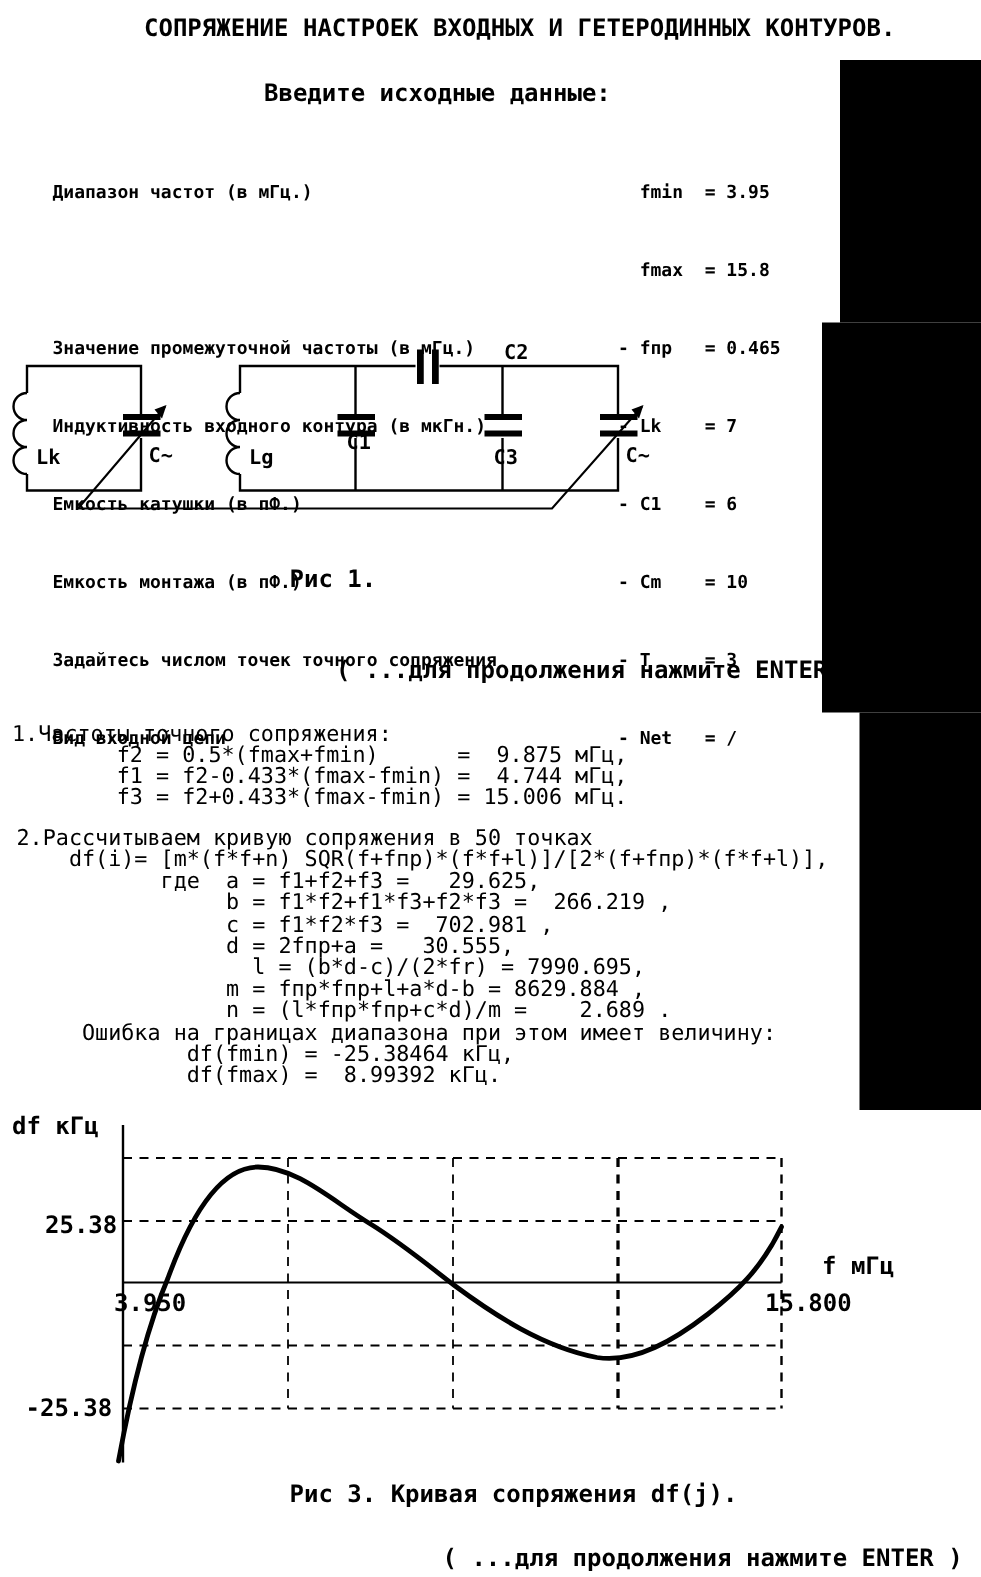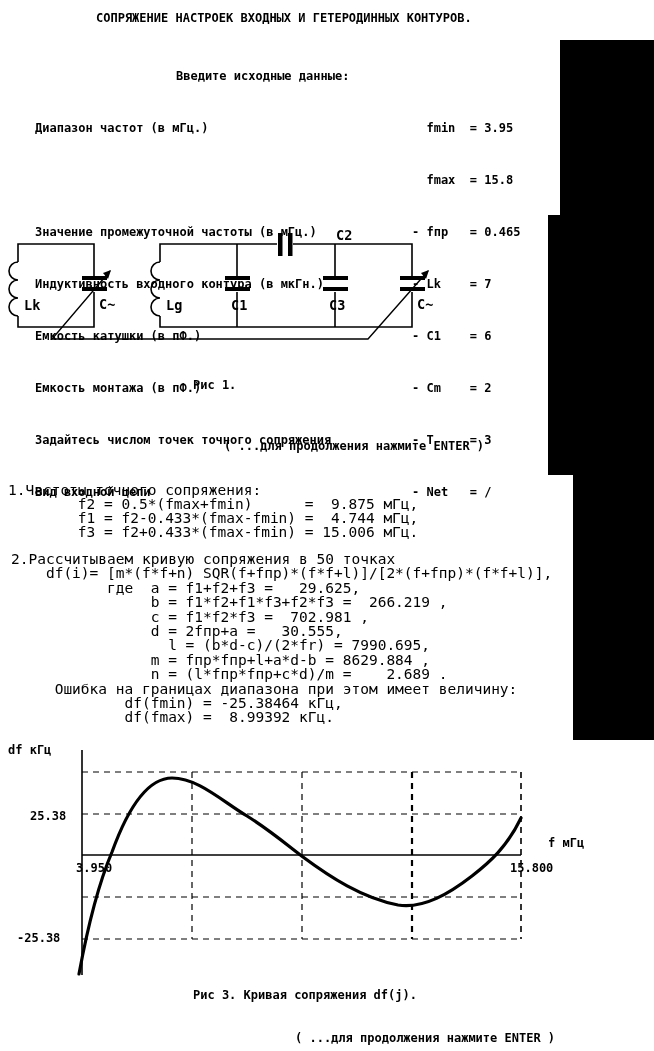--- a/index.html
+++ b/index.html
@@ -3,43 +3,43 @@
 <meta charset="utf-8">
 <style>
   html,body{margin:0;padding:0;}
   body{
     width:654px;height:1051px;position:relative;background:#fff;color:#000;
     font-family:"DejaVu Sans Mono","Liberation Mono",monospace;
     overflow:hidden;
   }
   .abs{position:absolute;white-space:pre;}
   .b{font-weight:bold;}
-  .t145{font-size:12px;line-height:15px;}
+  .t145{font-size:16px;line-height:15px;}
   .t13{font-size:13.5px;line-height:14px;}
   pre{margin:0;font-family:inherit;}
   #section1{font-size:14.5px;line-height:14px;font-weight:normal;}
   #section2{font-size:14.5px;line-height:14.4px;font-weight:normal;}
   .param-row{position:relative;height:14px;font-size:12px;font-weight:bold;white-space:pre;}
   .param-val{position:absolute;left:377px;top:0;white-space:pre;}
   .blackbox{position:absolute;background:#000;}
   svg{position:absolute;display:block;}
 </style>
 </head>
 <body>
 
 <div class="abs b t145" style="left:96px;top:11px;">СОПРЯЖЕНИЕ НАСТРОЕК ВХОДНЫХ И ГЕТЕРОДИННЫХ КОНТУРОВ.</div>
-<div class="abs b t145" style="left:176px;top:54px;margin-top:15px;">Введите исходные данные:</div>
+<div class="abs b t145" style="left:176px;top:54px;">Введите исходные данные:</div>
 
 <div class="abs" style="left:35px;top:83px;width:590px;">
   <div class="param-row"><span>Диапазон частот (в мГц.)</span><span class="param-val">  fmin  = 3.95</span></div>
   <div class="param-row"><span></span><span class="param-val">  fmax  = 15.8</span></div>
   <div class="param-row"><span>Значение промежуточной частоты (в мГц.)</span><span class="param-val">- fпр   = 0.465</span></div>
   <div class="param-row"><span>Индуктивность входного контура (в мкГн.)</span><span class="param-val">- Lk    = 7</span></div>
   <div class="param-row"><span>Емкость катушки (в пФ.)</span><span class="param-val">- C1    = 6</span></div>
-  <div class="param-row"><span>Емкость монтажа (в пФ.)</span><span class="param-val">- Cm    = 2</span></div>
+  <div class="param-row"><span>Емкость монтажа (в пФ.)</span><span class="param-val">- Cm    = 10</span></div>
   <div class="param-row"><span>Задайтесь числом точек точного сопряжения</span><span class="param-val">- T     = 3</span></div>
   <div class="param-row"><span>Вид входной цепи</span><span class="param-val">- Net   = /</span></div>
 </div>
 
 <svg style="left:0;top:218px;" width="450" height="130" viewBox="0 218 450 130">
   <g fill="none" stroke="#000" stroke-width="1.6">
 
     <path d="M18 262 V244 H94 V276 M94 292 V327 H18 V316"></path>
     <path d="M18 262 A9 9 0 0 0 18 280 A9 9 0 0 0 18 298 A9 9 0 0 0 18 316"></path>
 
@@ -62,21 +62,21 @@
     <rect x="323" y="287" width="25" height="4"></rect>
     <rect x="400" y="276" width="25" height="4"></rect>
     <rect x="400" y="287" width="25" height="4"></rect>
     <polygon points="111,270 103,273 108,279"></polygon>
     <polygon points="429,270 421,273 426,279"></polygon>
   </g>
 </svg>
 <div class="abs b t13" style="left:24px;top:298px;">Lk</div>
 <div class="abs b t13" style="left:99px;top:297px;">C~</div>
 <div class="abs b t13" style="left:166px;top:298px;">Lg</div>
-<div class="abs b t13" style="left:231px;top:298px;">C1</div>
+<div class="abs b t13" style="left:231px;top:288px;">C1</div>
 <div class="abs b t13" style="left:300px;top:228px;margin-left:36px;">C2</div>
 <div class="abs b t13" style="left:329px;top:298px;">C3</div>
 <div class="abs b t13" style="left:417px;top:297px;">C~</div>
 
 <div class="abs b t145" style="left:193px;top:378px;">Рис 1.</div>
 <div class="abs b t145" style="left:224px;top:439px;">( ...для продолжения нажмите ENTER )</div>
 
 <div class="blackbox" style="left:560px;top:40px;width:94px;height:175px;"></div>
 <div class="blackbox" style="left:548px;top:215px;width:106px;height:260px;"></div>
 <div class="blackbox" style="left:573px;top:475px;width:81px;height:265px;"></div>

